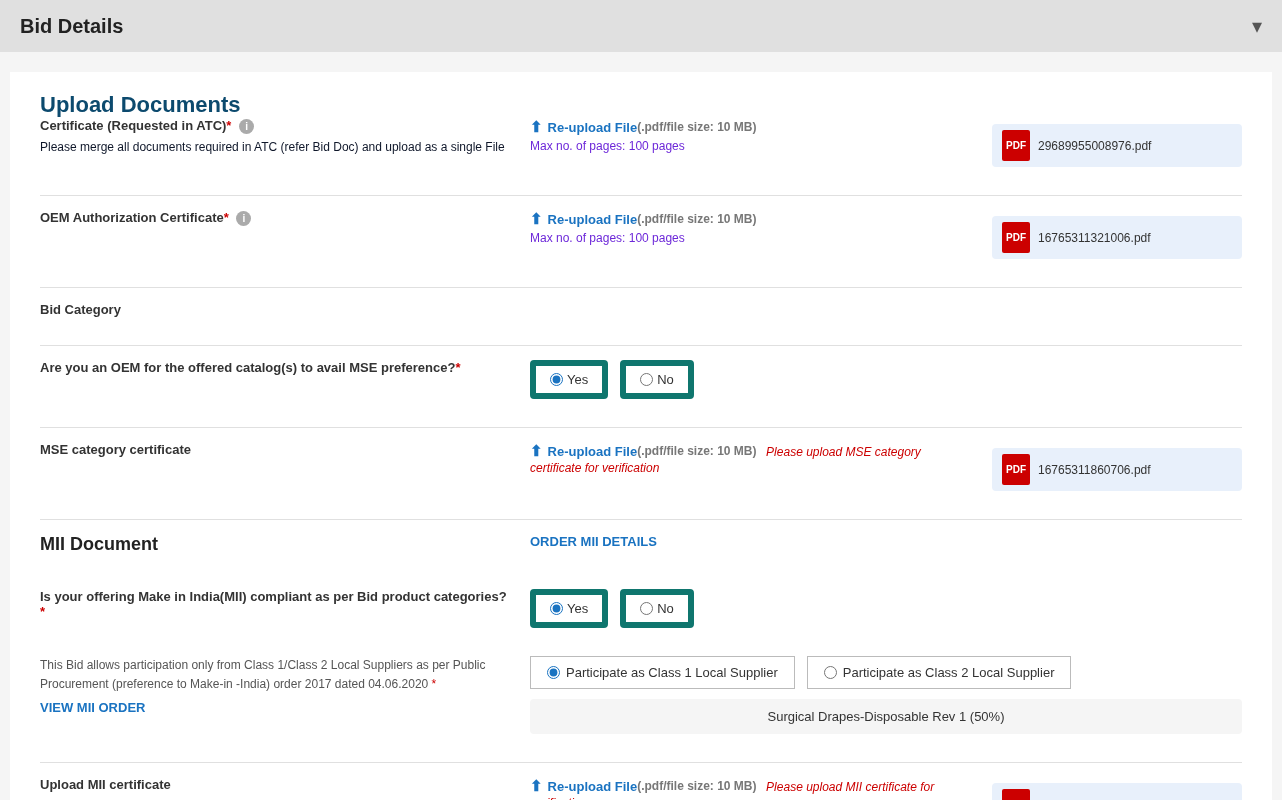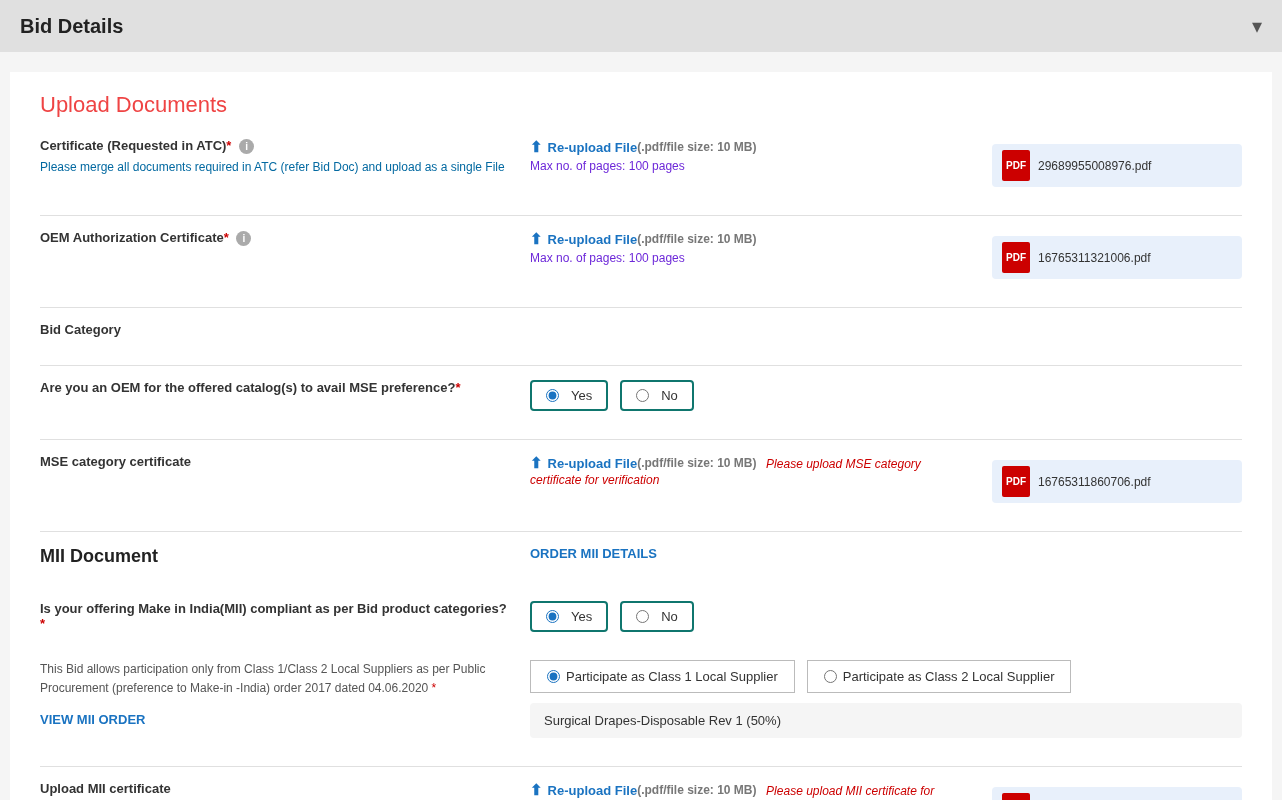--- a/index.html
+++ b/index.html
@@ -24,23 +24,22 @@
     }
 
     .main-content {
       background: #fff;
       padding: 20px 30px 30px 30px;
       margin: 0 10px;
     }
 
     .section-title {
       font-size: 22px;
-      font-weight: normal;
-      color: #ef4444;
-      margin-bottom: 20px;
+      font-weight: bold;
+      color: #0c4a6e;
     }
 
     .form-row {
       display: flex;
       align-items: flex-start;
       margin-bottom: 18px;
       padding-bottom: 10px;
     }
 
     .form-label-col {
@@ -48,21 +47,21 @@
       flex-shrink: 0;
       padding-right: 20px;
     }
     .form-label {
       font-size: 13px;
       font-weight: 600;
       color: #333;
     }
     .form-label-sub {
       font-size: 12px;
-      color: #0369a1;
+      color: #0f172a;
       margin-top: 4px;
       line-height: 1.5;
     }
     .required { color: #c00; }
     .info-icon {
       display: inline-block;
       background: #aaa;
       color: #fff;
       border-radius: 50%;
       width: 15px;
@@ -139,22 +138,22 @@
 
     .radio-group {
       display: flex;
       gap: 12px;
       align-items: center;
       flex-wrap: wrap;
     }
     .radio-option {
       display: flex;
       align-items: center;
-      gap: 12px;
-      border: 2px solid #0f766e;
+      gap: 4px;
+      border: 6px solid #0f766e;
       border-radius: 4px;
       padding: 6px 14px;
       cursor: pointer;
       font-size: 13px;
     }
     .radio-option input[type="radio"] {
       accent-color: #1a73c1;
       cursor: pointer;
     }
 
@@ -170,21 +169,21 @@
       font-size: 13px;
       font-weight: bold;
       text-decoration: none;
       cursor: pointer;
     }
 
     .mii-description {
       font-size: 12px;
       color: #555;
       line-height: 1.6;
-      margin-bottom: 14px;
+      margin-bottom: 6px;
     }
 
     .participate-group {
       display: flex;
       gap: 12px;
       flex-wrap: wrap;
     }
     .participate-option {
       display: flex;
       align-items: center;
@@ -201,20 +200,21 @@
       cursor: pointer;
     }
 
     .category-info-box {
       background: #f5f5f5;
       border-radius: 4px;
       padding: 10px 14px;
       font-size: 13px;
       color: #333;
       margin-top: 10px;
+      text-align: center;
     }
 
     .divider {
       border: none;
       border-top: 1px solid #e0e0e0;
       margin: 4px 0 14px 0;
     }
 
     .upload-row-wrapper {
       display: flex;

